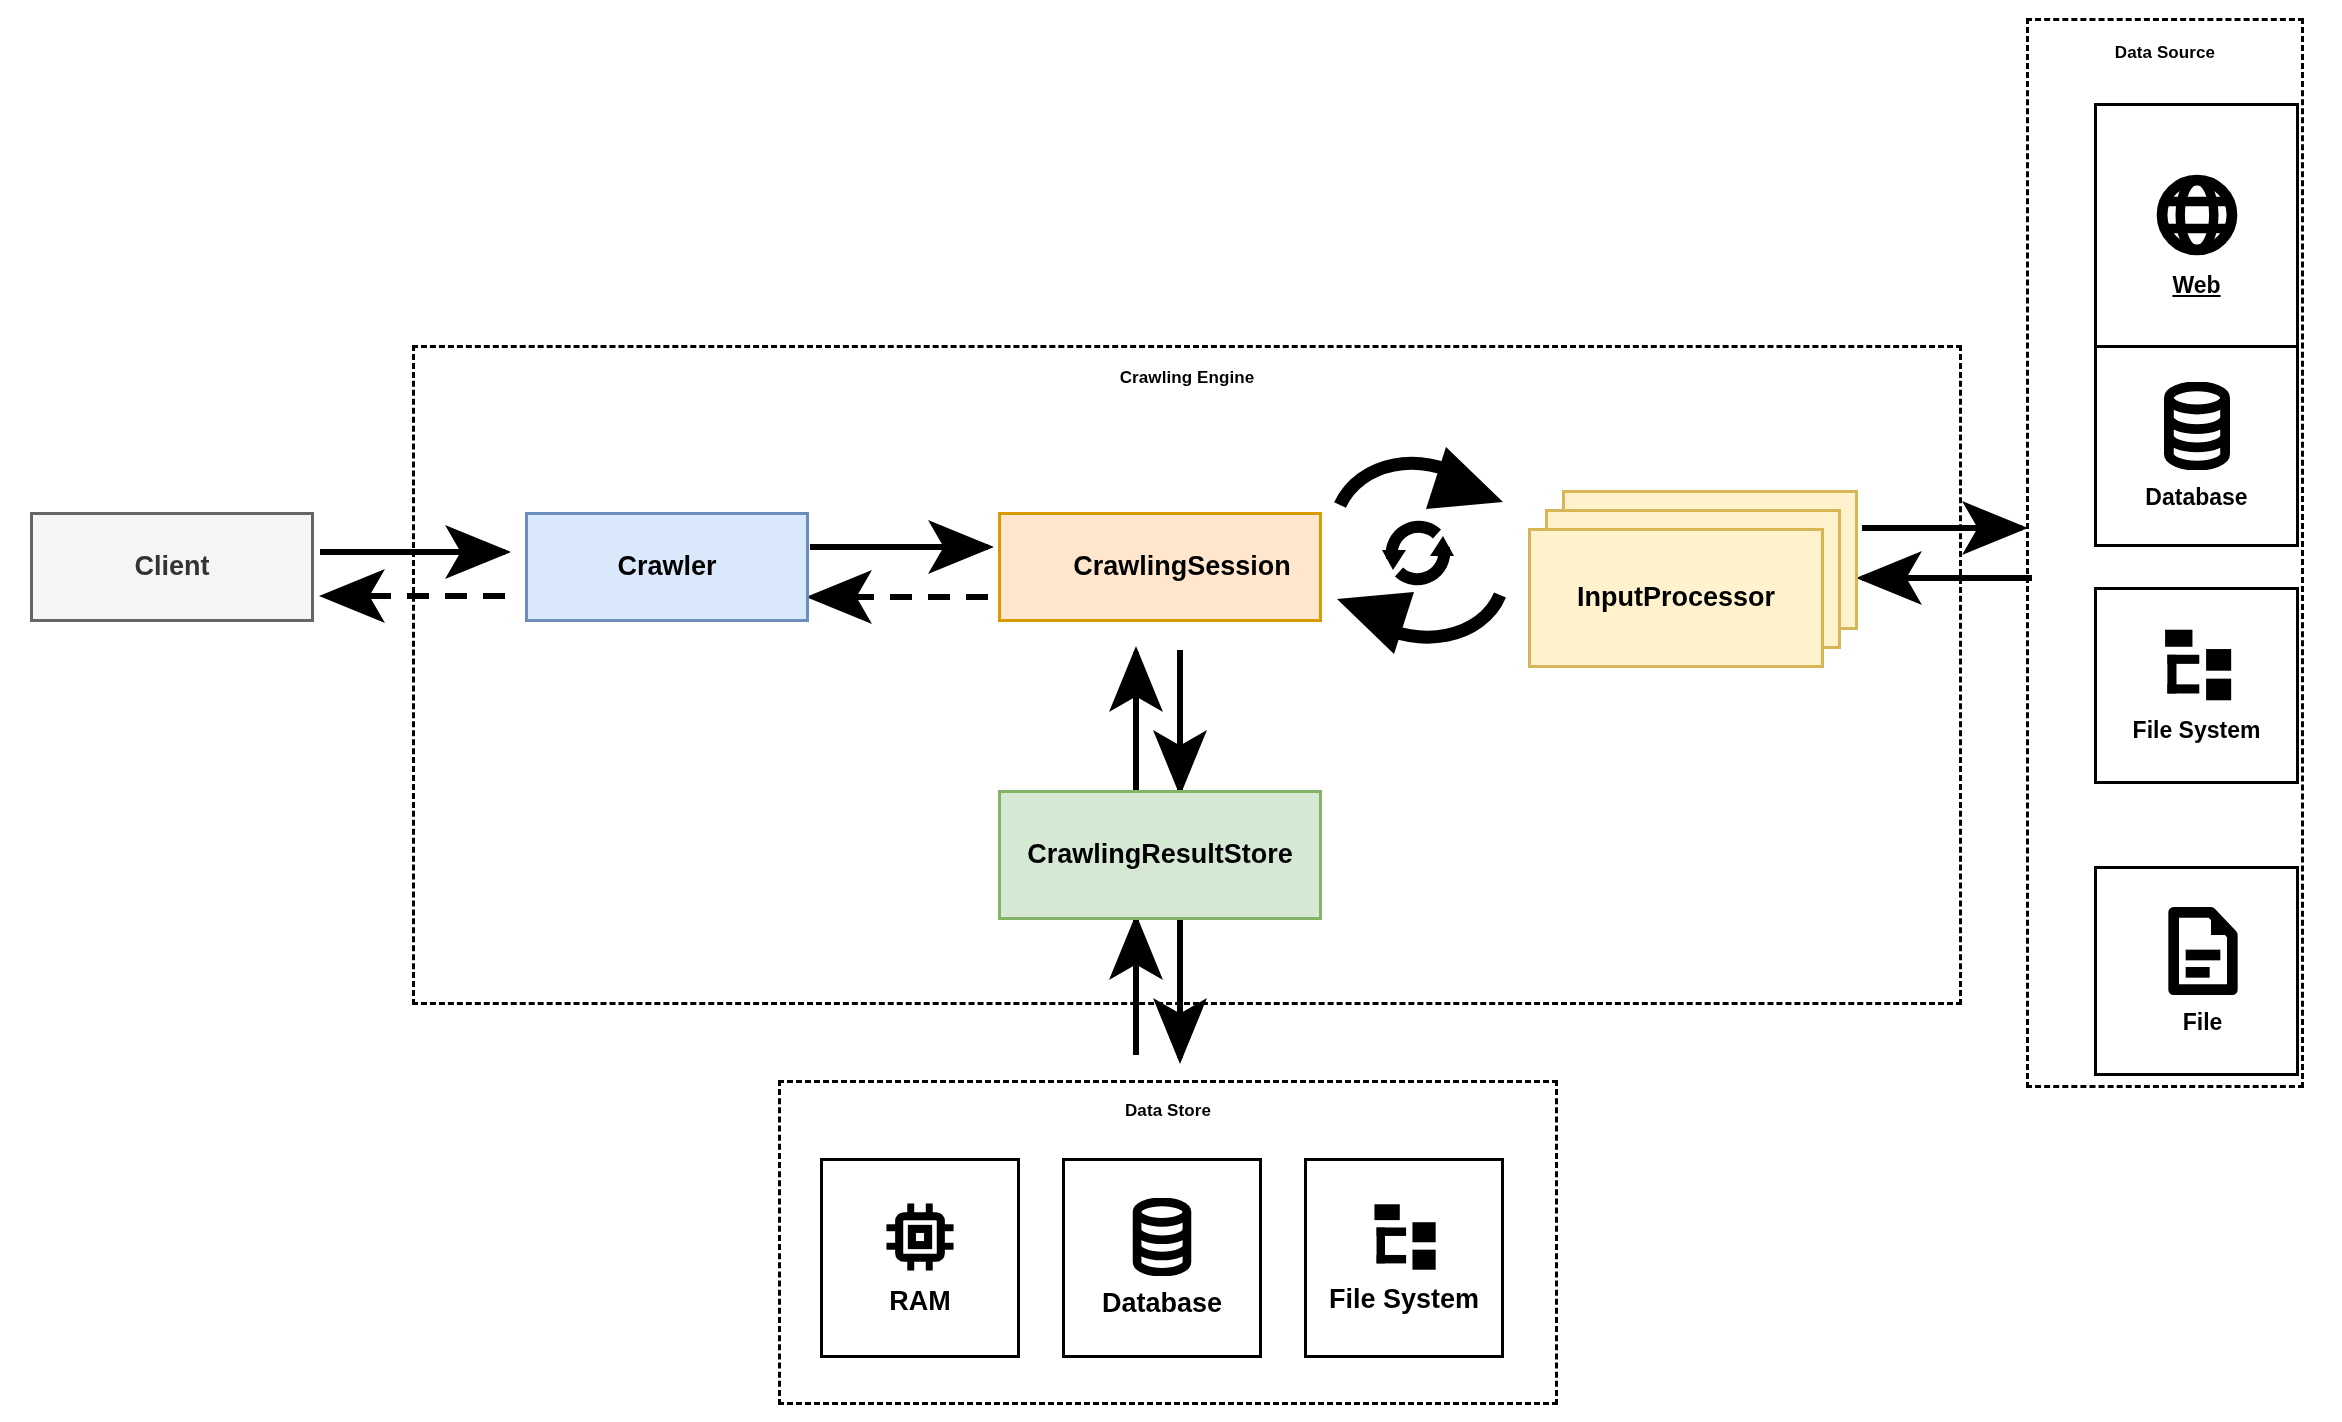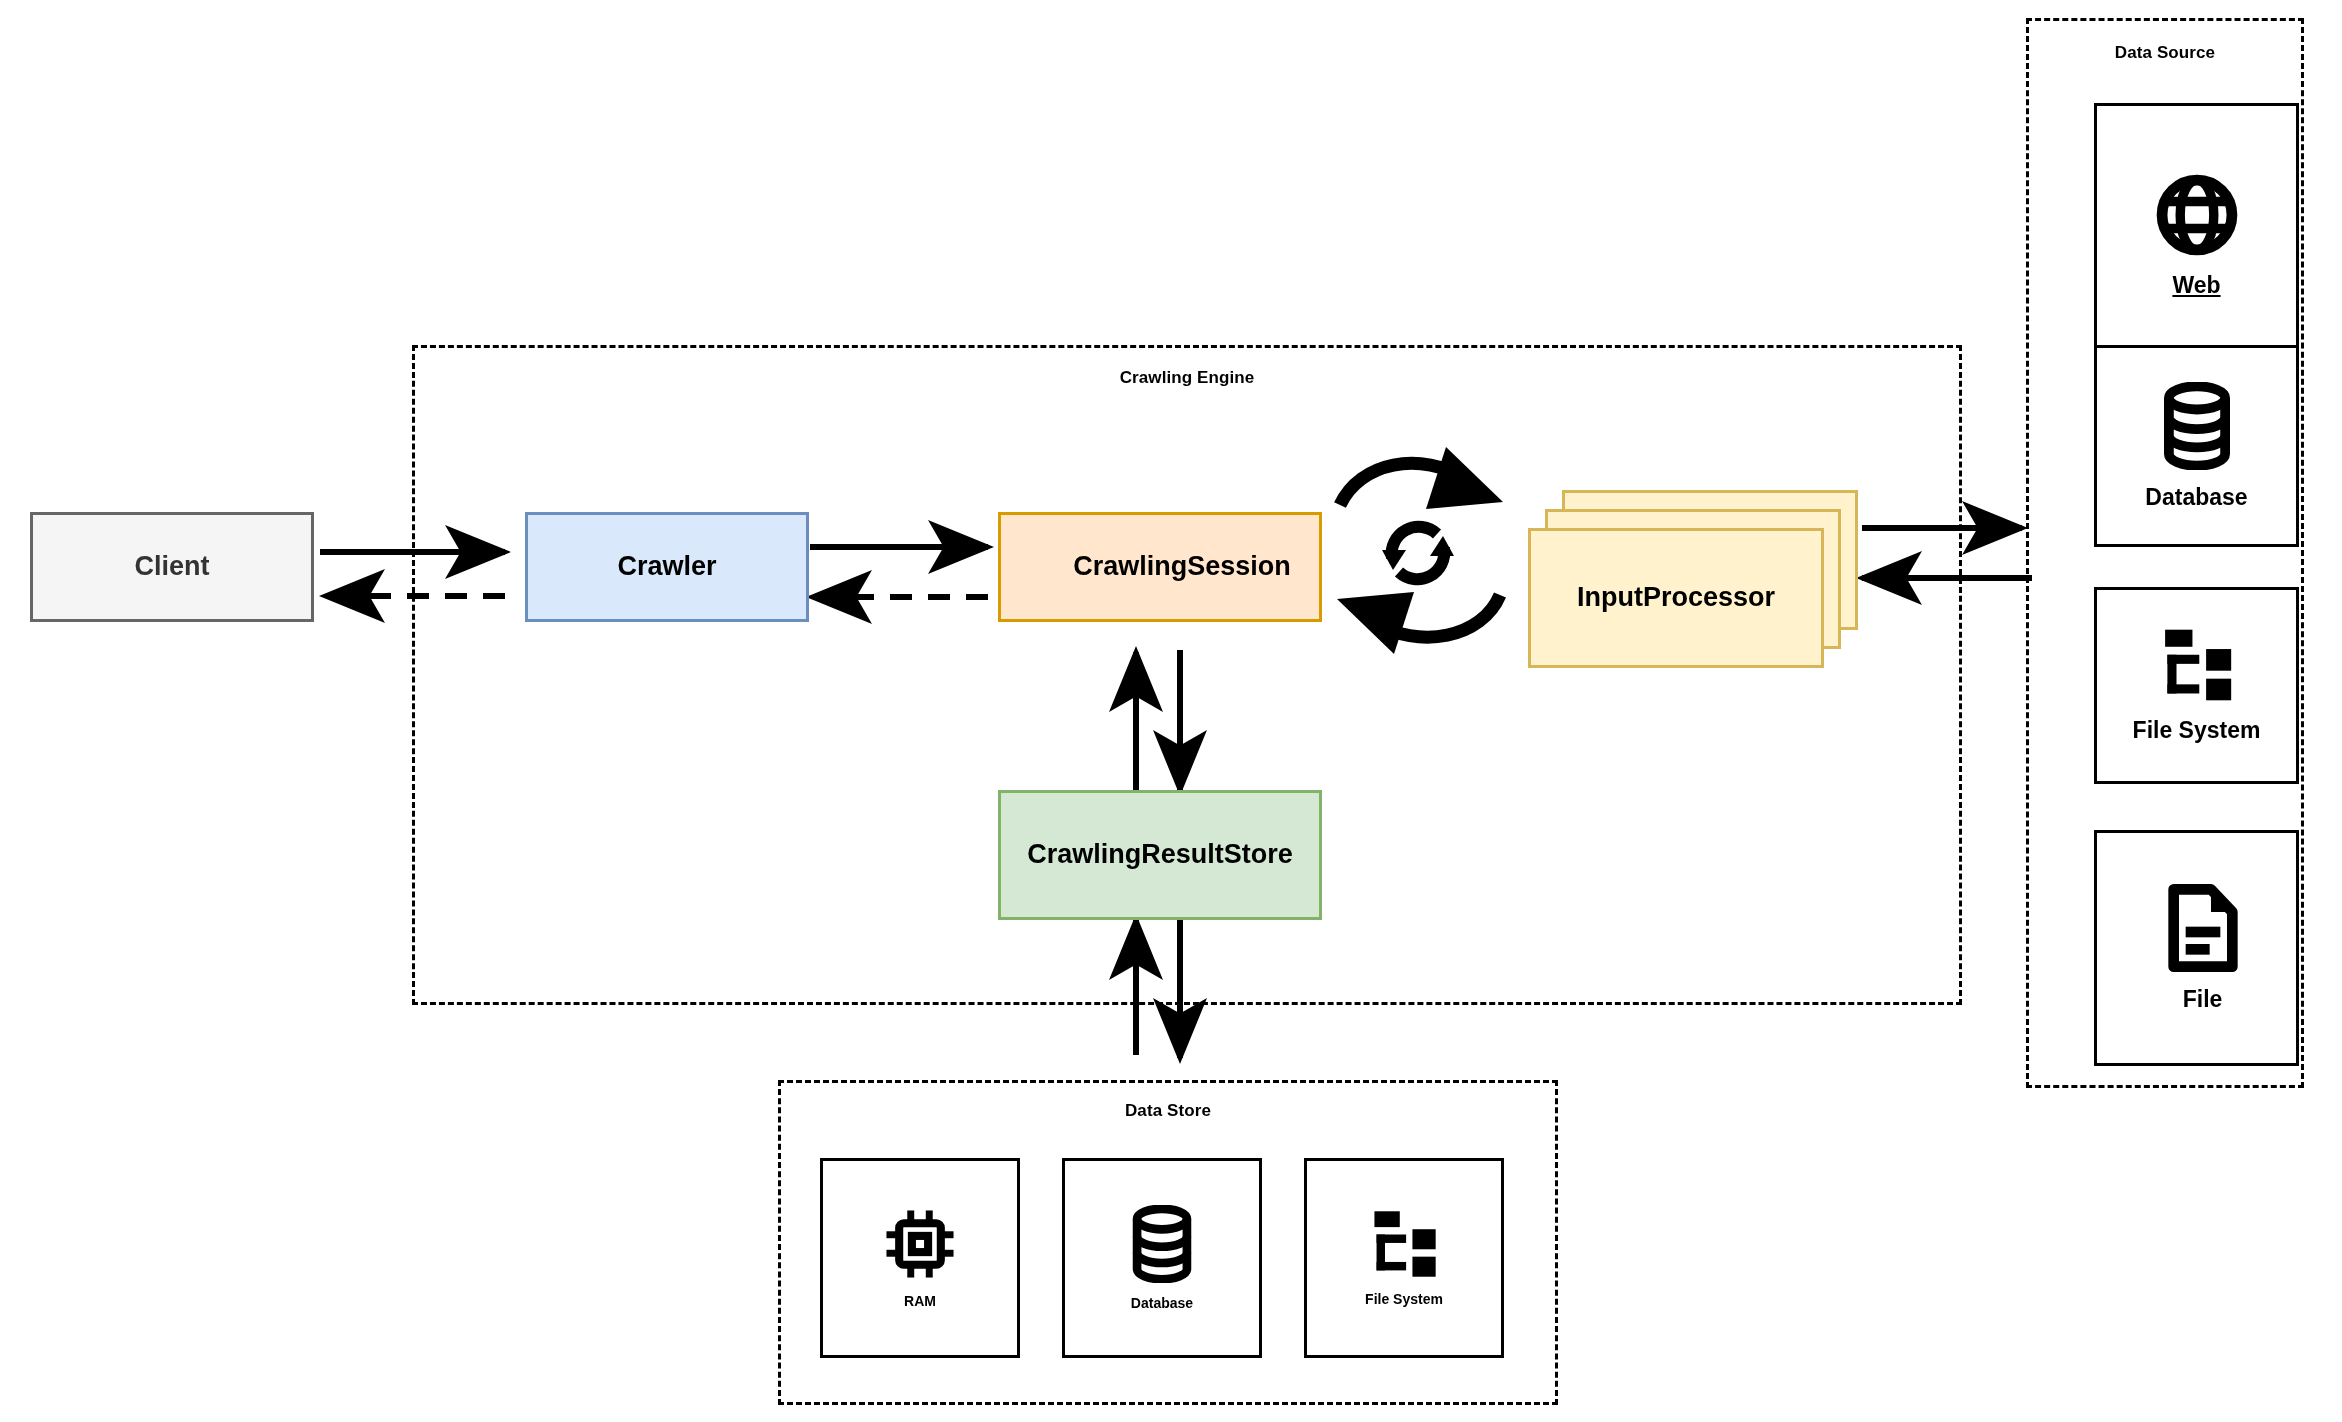--- a/index.html
+++ b/index.html
@@ -61,21 +61,21 @@
     justify-content: center;
   }
   .card .glyph { display:flex; align-items:center; justify-content:center; }
   .card .clabel {
     font-size: 23px;
     font-weight: bold;
     color:#000;
     margin-top: 14px;
     white-space: nowrap;
   }
-  .card.small .clabel { font-size: 14px; margin-top: 12px; }
+  .card.small .clabel { font-size: 27px; margin-top: 12px; }
 
   
   #wires { position:absolute; left:0; top:0; width:2342px; height:1422px; pointer-events:none; }
 </style>
 </head>
 <body>
 
 <div id="canvas">
 
   <svg id="wires" viewBox="0 0 2342 1422" xmlns="http://www.w3.org/2000/svg">
@@ -177,21 +177,21 @@
         <rect x="10" y="24" width="8" height="34" fill="#000"></rect>
         <rect x="10" y="24" width="28" height="8" fill="#000"></rect>
         <rect x="10" y="50" width="28" height="8" fill="#000"></rect>
         <rect x="44" y="19" width="22" height="19" fill="#000"></rect>
         <rect x="44" y="45" width="22" height="19" fill="#000"></rect>
       </svg>
     </div>
     <div class="clabel">File System</div>
   </div>
 
-  <div class="abs card" style="left:2094px; top:830px; width:205px; height:236px;padding-left:12px;">
+  <div class="abs card" style="left:2094px; top:866px; width:205px; height:210px;padding-left:12px;">
     <div class="glyph">
       <svg width="76" height="88" viewBox="0 0 56 66" xmlns="http://www.w3.org/2000/svg">
         <path d="M6,4 L34,4 L50,21 L50,62 L6,62 Z" fill="none" stroke="#000" stroke-width="8" stroke-linejoin="round"></path>
         <path d="M34,4 L50,21 L34,21 Z" fill="#000"></path>
         <rect x="15" y="32" width="26" height="8" fill="#000"></rect>
         <rect x="15" y="45" width="18" height="8" fill="#000"></rect>
       </svg>
     </div>
     <div class="clabel">File</div>
   </div>

